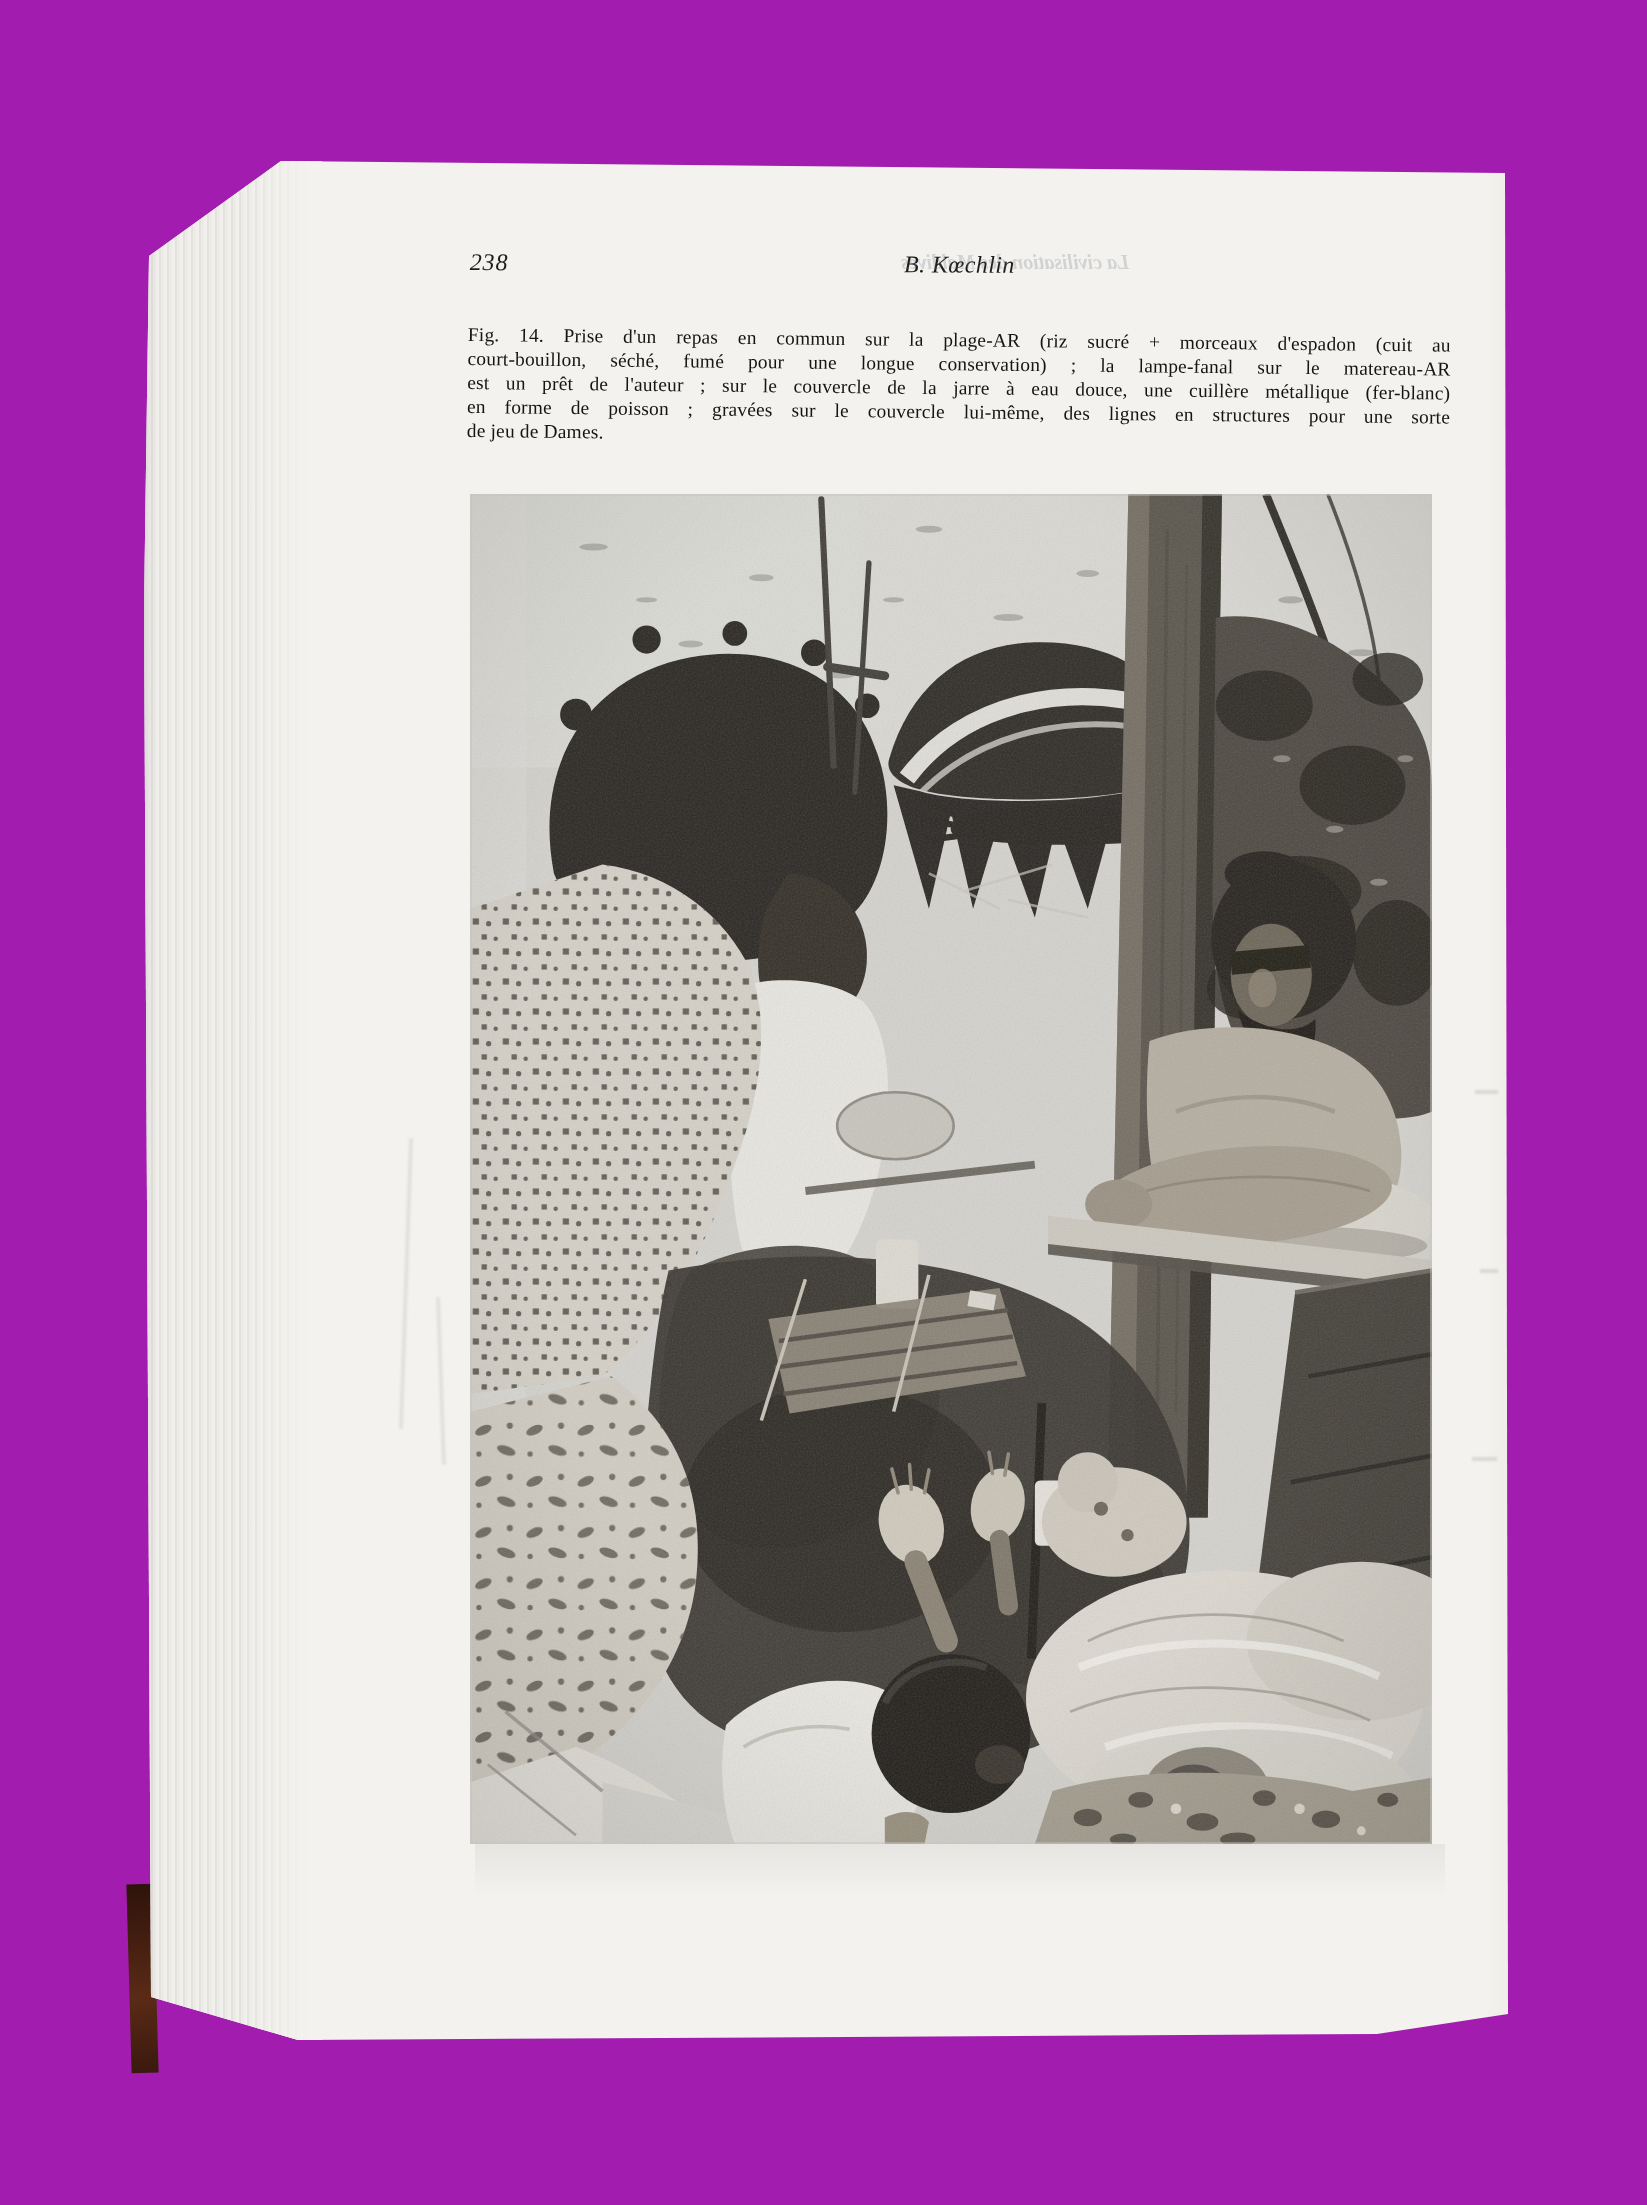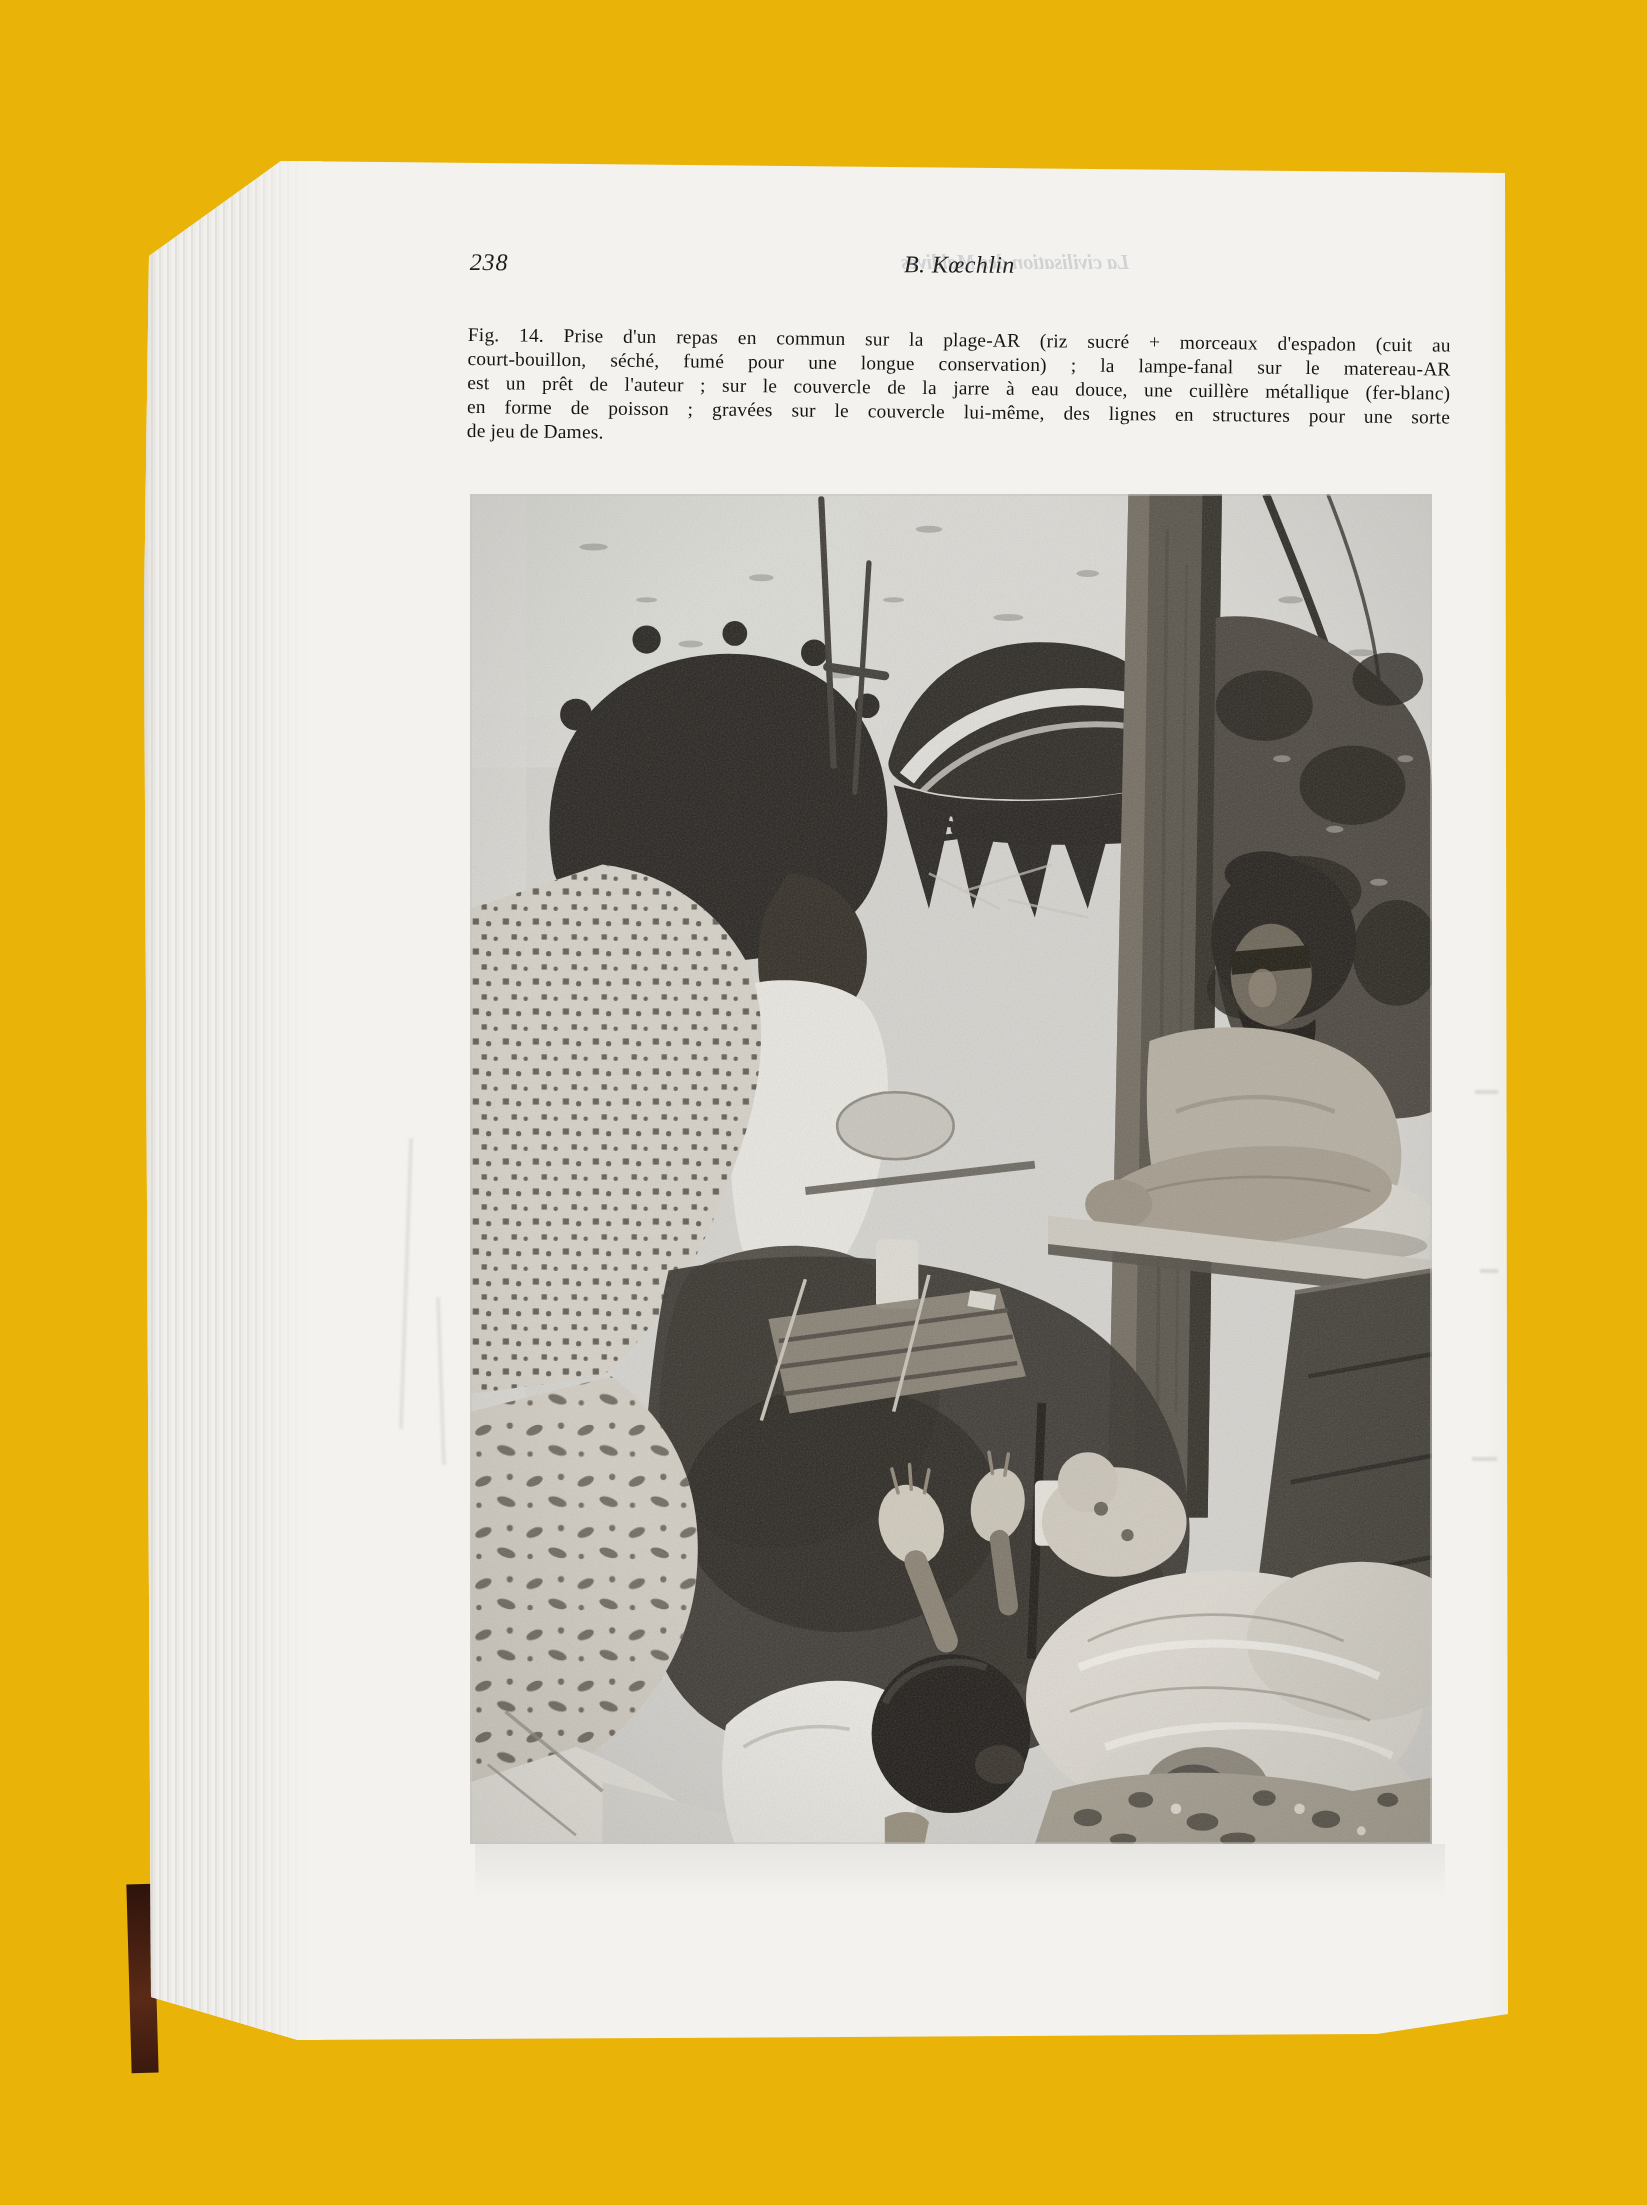--- a/index.html
+++ b/index.html
@@ -1,16 +1,16 @@
 <!DOCTYPE html>
 <html style="font-size:14px"><head>
 <meta charset="utf-8">
 <style>
   html,body{margin:0;padding:0;background:#030303;}
-  .scene{position:relative;width:1648px;height:2206px;background:#eab308;overflow:hidden;
+  .scene{position:relative;width:1648px;height:2206px;background:#a21caf;overflow:hidden;
          font-family:"Liberation Serif","DejaVu Serif",serif;}
   .cover-edge{position:absolute;left:129px;top:1884px;width:26.5px;height:189px;
 ещё  background:#47200f;}
   .cover-edge{background:linear-gradient(180deg,#2e130b,#5a2a16 60%,#3a190e);transform:rotate(-1.6deg);}
   .page{position:absolute;inset:0;
         background:
           linear-gradient(to right, rgba(0,0,0,0) 90%, rgba(220,210,188,.55) 97%, rgba(188,178,152,.9) 99.6%),
           linear-gradient(to bottom, rgba(222,220,214,.8), rgba(222,220,214,0) 1.4%),
           linear-gradient(to top, rgba(219,216,209,.9), rgba(219,216,209,0) 2.2%),
           #f3f2ee;

